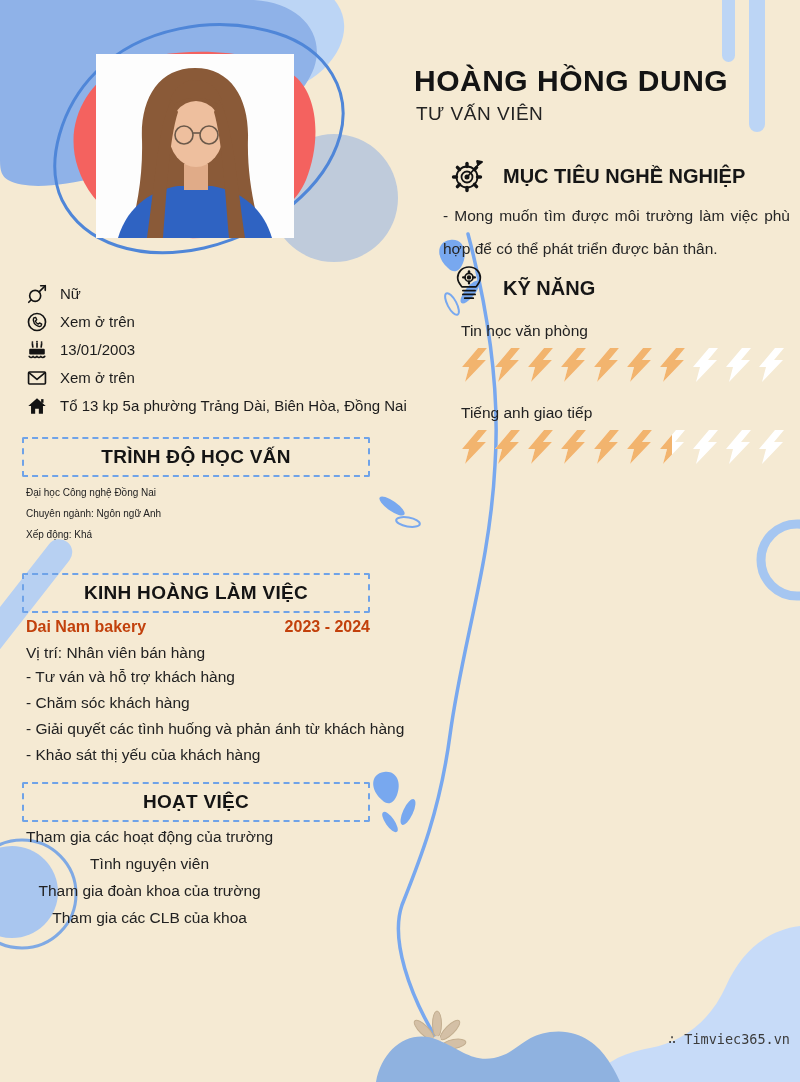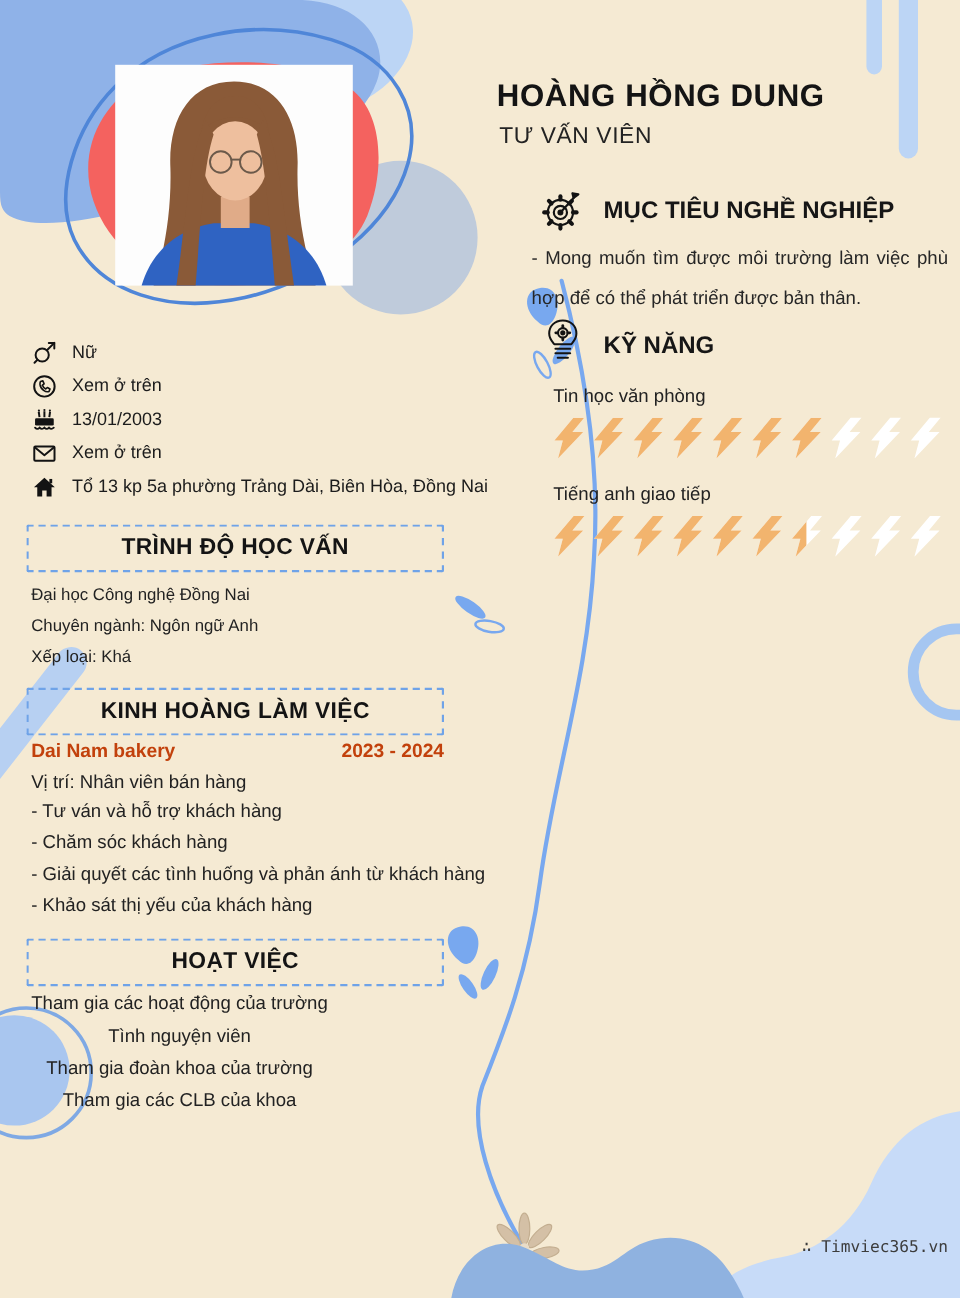--- a/index.html
+++ b/index.html
@@ -2,21 +2,21 @@
 <html><head>
 <meta charset="utf-8">
 <style>
   html,body{margin:0;padding:0;}
   .page{position:relative;width:800px;height:1082px;overflow:hidden;
         background:#f5ead3;font-family:"Liberation Sans",sans-serif;color:#1e1e1e;}
   .bg{position:absolute;inset:0;z-index:0;}
   .abs{position:absolute;z-index:2;}
 
   
-  .name{left:414px;top:64px;font-size:26px;font-weight:700;letter-spacing:.5px;color:#141414;}
+  .name{left:414px;top:64px;font-size:30px;font-weight:700;letter-spacing:.5px;color:#141414;}
   .job{left:416px;top:103px;font-size:19px;color:#232323;letter-spacing:.5px;}
 
   
   .sec-icon{width:40px;height:40px;display:inline-block;}
   .obj-icon{left:448px;top:156px;}
   .obj-head{left:503px;top:165px;font-size:20px;font-weight:700;color:#161616;}
   .obj-text{left:443px;top:199px;width:347px;font-size:15.5px;line-height:33px;
             text-align:justify;color:#262626;}
   .skill-icon{left:452px;top:264px;}
   .skill-head{left:503px;top:277px;font-size:20px;font-weight:700;color:#161616;}
@@ -31,21 +31,21 @@
   .p-ic{width:26px;height:23px;flex:0 0 26px;margin-right:10px;display:flex;
         align-items:center;justify-content:center;}
   .p-ic svg{width:22px;height:22px;}
   .p-val{font-size:15px;color:#1c1c1c;white-space:nowrap;}
 
   .secbox{left:22px;width:344px;height:36px;border:2px dashed #6fa3e8;border-radius:2px;
           display:flex;align-items:center;justify-content:center;background:transparent;}
   .secbox span{font-size:19px;font-weight:700;color:#141414;letter-spacing:.3px;}
   .edu-box{top:437px;} .exp-box{top:573px;} .act-box{top:782px;}
 
-  .edu-lines{left:26px;top:487px;} .edu-lines p{margin:0 0 10px;font-size:14px;color:#222;}
+  .edu-lines{left:26px;top:487px;} .edu-lines p{margin:0 0 10px;font-size:10px;color:#222;}
   .exp-top{left:26px;top:618px;width:344px;display:flex;justify-content:space-between;
            font-size:16px;font-weight:700;color:#c2410c;}
   .exp-pos{left:26px;top:644px;font-size:15.5px;color:#222;}
   .exp-duties{left:26px;top:668px;} .exp-duties p{margin:0 0 8px;font-size:15.5px;color:#222;}
   .act-lines{left:26px;top:828px;text-align:center;} .act-lines p{margin:0 0 9px;font-size:15.5px;color:#222;}
 
   .brand{left:0;top:1031px;width:790px;text-align:right;
          font-family:"DejaVu Sans Mono",monospace;font-size:13.5px;color:#3c3c3c;}
 </style>
 </head>
@@ -413,21 +413,21 @@
         <span class="p-val">Tổ 13 kp 5a phường Trảng Dài, Biên Hòa, Đồng Nai</span>
       </div>
     </div>
 
   <div class="abs secbox edu-box">
     <span>TRÌNH ĐỘ HỌC VẤN</span>
   </div>
   <div class="abs edu-lines" id="edu-lines">
       <p>Đại học Công nghệ Đồng Nai</p>
       <p>Chuyên ngành: Ngôn ngữ Anh</p>
-      <p>Xếp loại: Khá</p>
+      <p>Xếp động: Khá</p>
     </div>
 
   <div class="abs secbox exp-box">
     <span>KINH HOÀNG LÀM VIỆC</span>
   </div>
   <div class="abs exp-top">
     <span>Dai Nam bakery</span>
     <span>2023 - 2024</span>
   </div>
   <div class="abs exp-pos">Vị trí: Nhân viên bán hàng</div>

